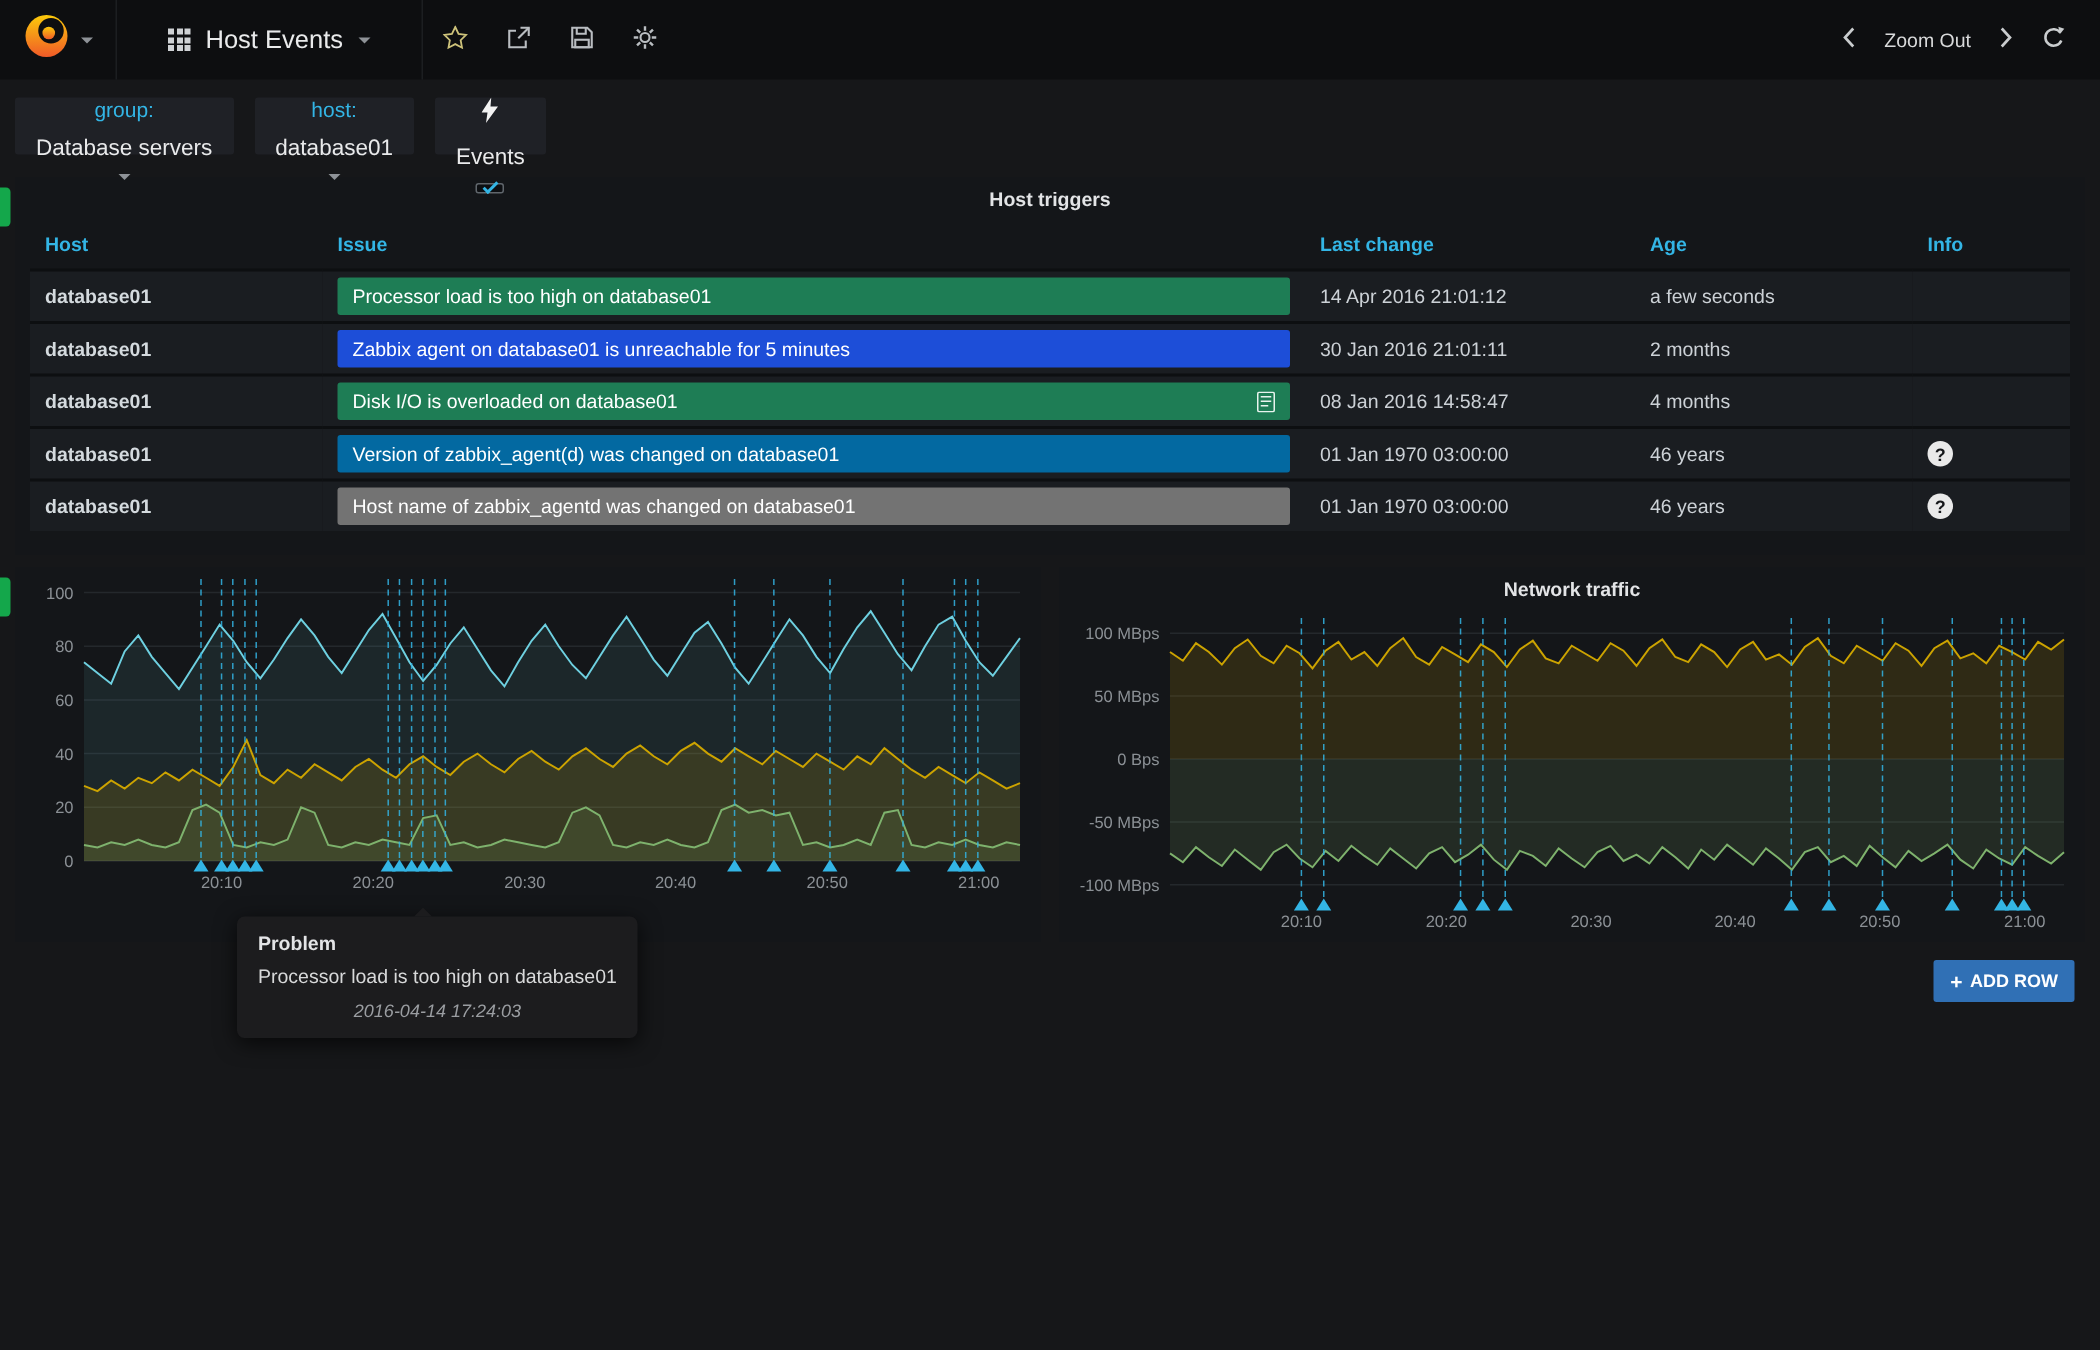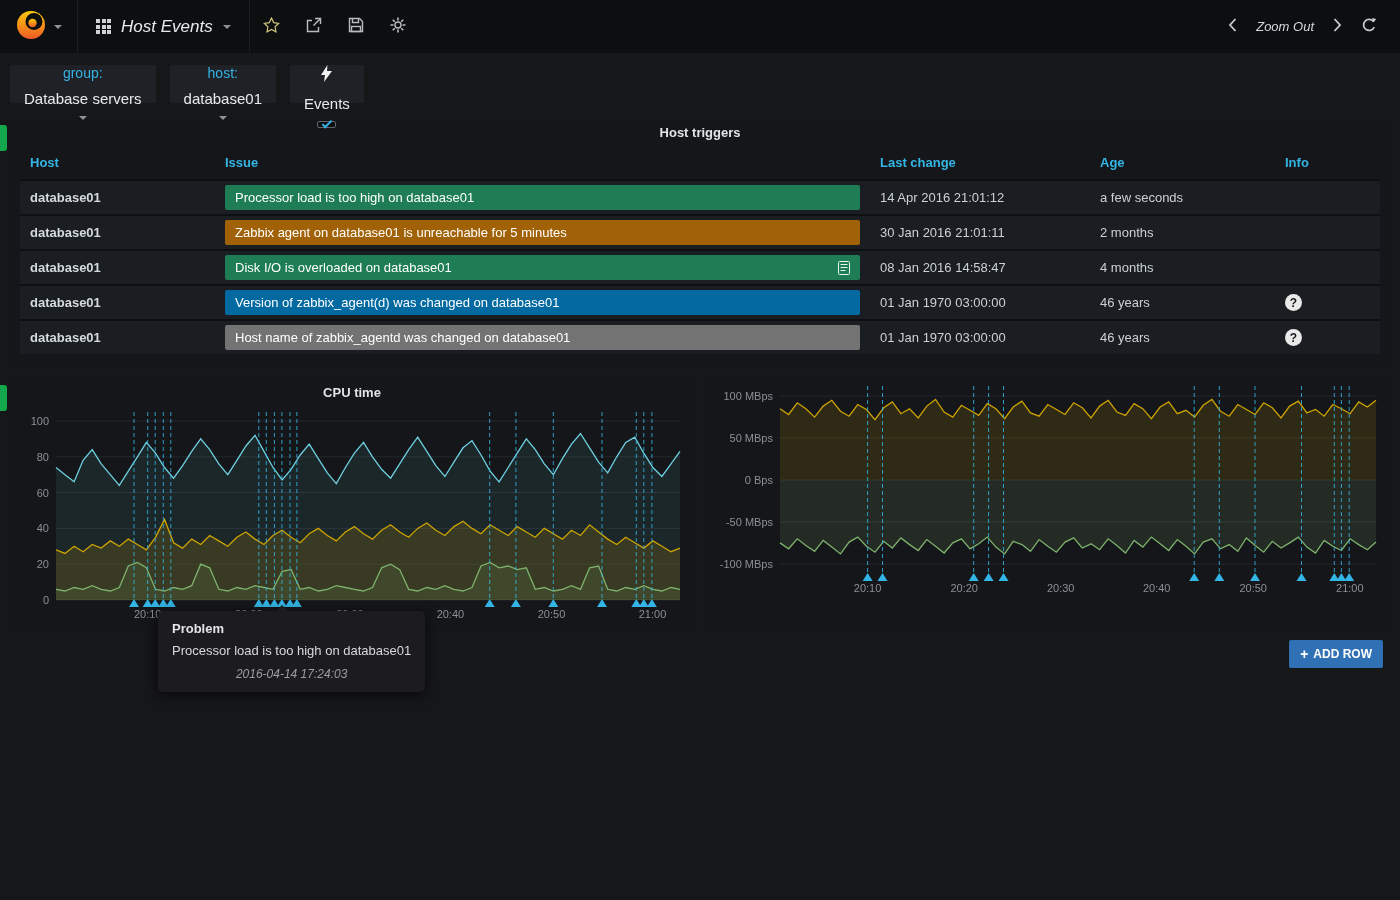--- a/index.html
+++ b/index.html
@@ -4,30 +4,30 @@
 <style>
   * { margin:0; padding:0; box-sizing:border-box; }
   html,body { width:1400px; height:900px; background:#161719; overflow:hidden;
     font-family:"Liberation Sans", sans-serif; color:#d8d9da; position:relative; }
 
   
   .navbar { position:absolute; top:0; left:0; right:0; height:53px; background:#0d0e10;
     display:flex; align-items:center; justify-content:space-between; padding-right:14px; z-index:20; }
   .nav-left { display:flex; align-items:center; height:100%; }
   .logo-btn { display:flex; align-items:center; gap:7px; padding:0 15px; height:100%; cursor:pointer; }
-  .dash-block { display:flex; align-items:center; gap:10px; padding:0 18px; height:100%;
-    border-left:1px solid #1c1e21; border-right:1px solid #1c1e21; cursor:pointer;font-style:italic; }
+  .dash-block { display:flex; align-items:center; gap:10px; padding:0 34px; height:100%;
+    border-left:1px solid #1c1e21; border-right:1px solid #1c1e21; cursor:pointer; }
   .dash-title { font-size:17px; color:#e9eaeb; }
   .grid-icon { display:grid; grid-template-columns:repeat(3,4px); grid-gap:1.5px; }
   .grid-icon span { width:4px; height:4px; background:#cfd2d5; }
   .icon-btn { padding:0 13px; height:53px; display:flex; align-items:center; cursor:pointer; background:none; border:none; }
   .caret-down { width:0; height:0; border-left:4px solid transparent; border-right:4px solid transparent; border-top:4px solid #8e9297; }
   .nav-right { display:flex; align-items:center; height:100%; }
   .nav-right .nav-label { font-size:13px; color:#d8d9da; }
-  .nav-btn { display:flex; align-items:center; gap:6px; padding:0 9px; height:53px; cursor:pointer; background:none; border:none;font-style:italic; }
+  .nav-btn { display:flex; align-items:center; gap:6px; padding:0 9px; height:53px; cursor:pointer; background:none; border:none; }
 
   
   .submenu { position:absolute; top:53px; left:0; display:flex; gap:14px; padding:12px 10px; z-index:10; }
   .var-box { display:flex; align-items:center; gap:9px; height:38px; background:#1f2126; padding:0 14px; border-radius:2px; cursor:pointer;flex-direction:column; }
   .var-label { color:#33b5e5; font-size:14px; }
   .var-value { color:#e9eaeb; font-size:15px;text-align:right; }
   .checkbox { width:19px; height:19px; background:#0d0f12; border:1px solid #60666c; border-radius:2px;
     display:flex; align-items:center; justify-content:center; cursor:pointer; }
   .checkbox .check { display:none; width:10px; height:5px; border-left:2px solid #33b5e5; border-bottom:2px solid #33b5e5;
     transform:rotate(-45deg) translate(1px,-1px); }
@@ -225,21 +225,21 @@
               <span>Processor load is too high on database01</span>
             </div>
           </td>
           <td>14 Apr 2016 21:01:12</td>
           <td>a few seconds</td>
           <td></td>
         </tr>
         <tr>
           <td class="c-host">database01</td>
           <td>
-            <div class="badge" style="background:#a16207">
+            <div class="badge" style="background:#1d4ed8">
               <span>Zabbix agent on database01 is unreachable for 5 minutes</span>
             </div>
           </td>
           <td>30 Jan 2016 21:01:11</td>
           <td>2 months</td>
           <td></td>
         </tr>
         <tr>
           <td class="c-host">database01</td>
           <td>
@@ -277,21 +277,20 @@
           </td>
           <td>01 Jan 1970 03:00:00</td>
           <td>46 years</td>
           <td><span class="qmark">?</span></td>
         </tr>
       </tbody>
   </table>
 </div>
 
 <div class="panel" id="cpu-panel">
-  <div class="panel-title">CPU time</div>
   <svg class="chart-svg" id="cpu-svg" width="676" height="220">
       <line class="grid" x1="42" x2="666" y1="196.0" y2="196.0"></line>
       <text class="tick" text-anchor="end" x="35" y="200">0</text>
       <line class="grid" x1="42" x2="666" y1="160.2" y2="160.2"></line>
       <text class="tick" text-anchor="end" x="35" y="164.2">20</text>
       <line class="grid" x1="42" x2="666" y1="124.4" y2="124.4"></line>
       <text class="tick" text-anchor="end" x="35" y="128.4">40</text>
       <line class="grid" x1="42" x2="666" y1="88.6" y2="88.6"></line>
       <text class="tick" text-anchor="end" x="35" y="92.6">60</text>
       <line class="grid" x1="42" x2="666" y1="52.8" y2="52.8"></line>
@@ -343,20 +342,21 @@
       <line class="ann" stroke="#33b5e5" x1="622.3" x2="622.3" y1="8" y2="196"></line>
       <polygon fill="#33b5e5" points="617.3,203 627.3,203 622.3,195"></polygon>
       <line class="ann" stroke="#33b5e5" x1="629.8" x2="629.8" y1="8" y2="196"></line>
       <polygon fill="#33b5e5" points="624.8,203 634.8,203 629.8,195"></polygon>
       <line class="ann" stroke="#33b5e5" x1="637.9" x2="637.9" y1="8" y2="196"></line>
       <polygon fill="#33b5e5" points="632.9,203 642.9,203 637.9,195"></polygon>
     </svg>
 </div>
 
 <div class="panel" id="net-panel">
+  <div class="panel-title">Network traffic</div>
   <svg class="chart-svg" id="net-svg" width="676" height="220">
       <line class="grid" x1="70" x2="666" y1="18.1" y2="18.1"></line>
       <text class="tick" text-anchor="end" x="63" y="22.1">100 MBps</text>
       <line class="grid" x1="70" x2="666" y1="60.0" y2="60.0"></line>
       <text class="tick" text-anchor="end" x="63" y="64">50 MBps</text>
       <line class="grid" x1="70" x2="666" y1="102.0" y2="102.0"></line>
       <text class="tick" text-anchor="end" x="63" y="106">0 Bps</text>
       <line class="grid" x1="70" x2="666" y1="144.0" y2="144.0"></line>
       <text class="tick" text-anchor="end" x="63" y="148">-50 MBps</text>
       <line class="grid" x1="70" x2="666" y1="185.9" y2="185.9"></line>

